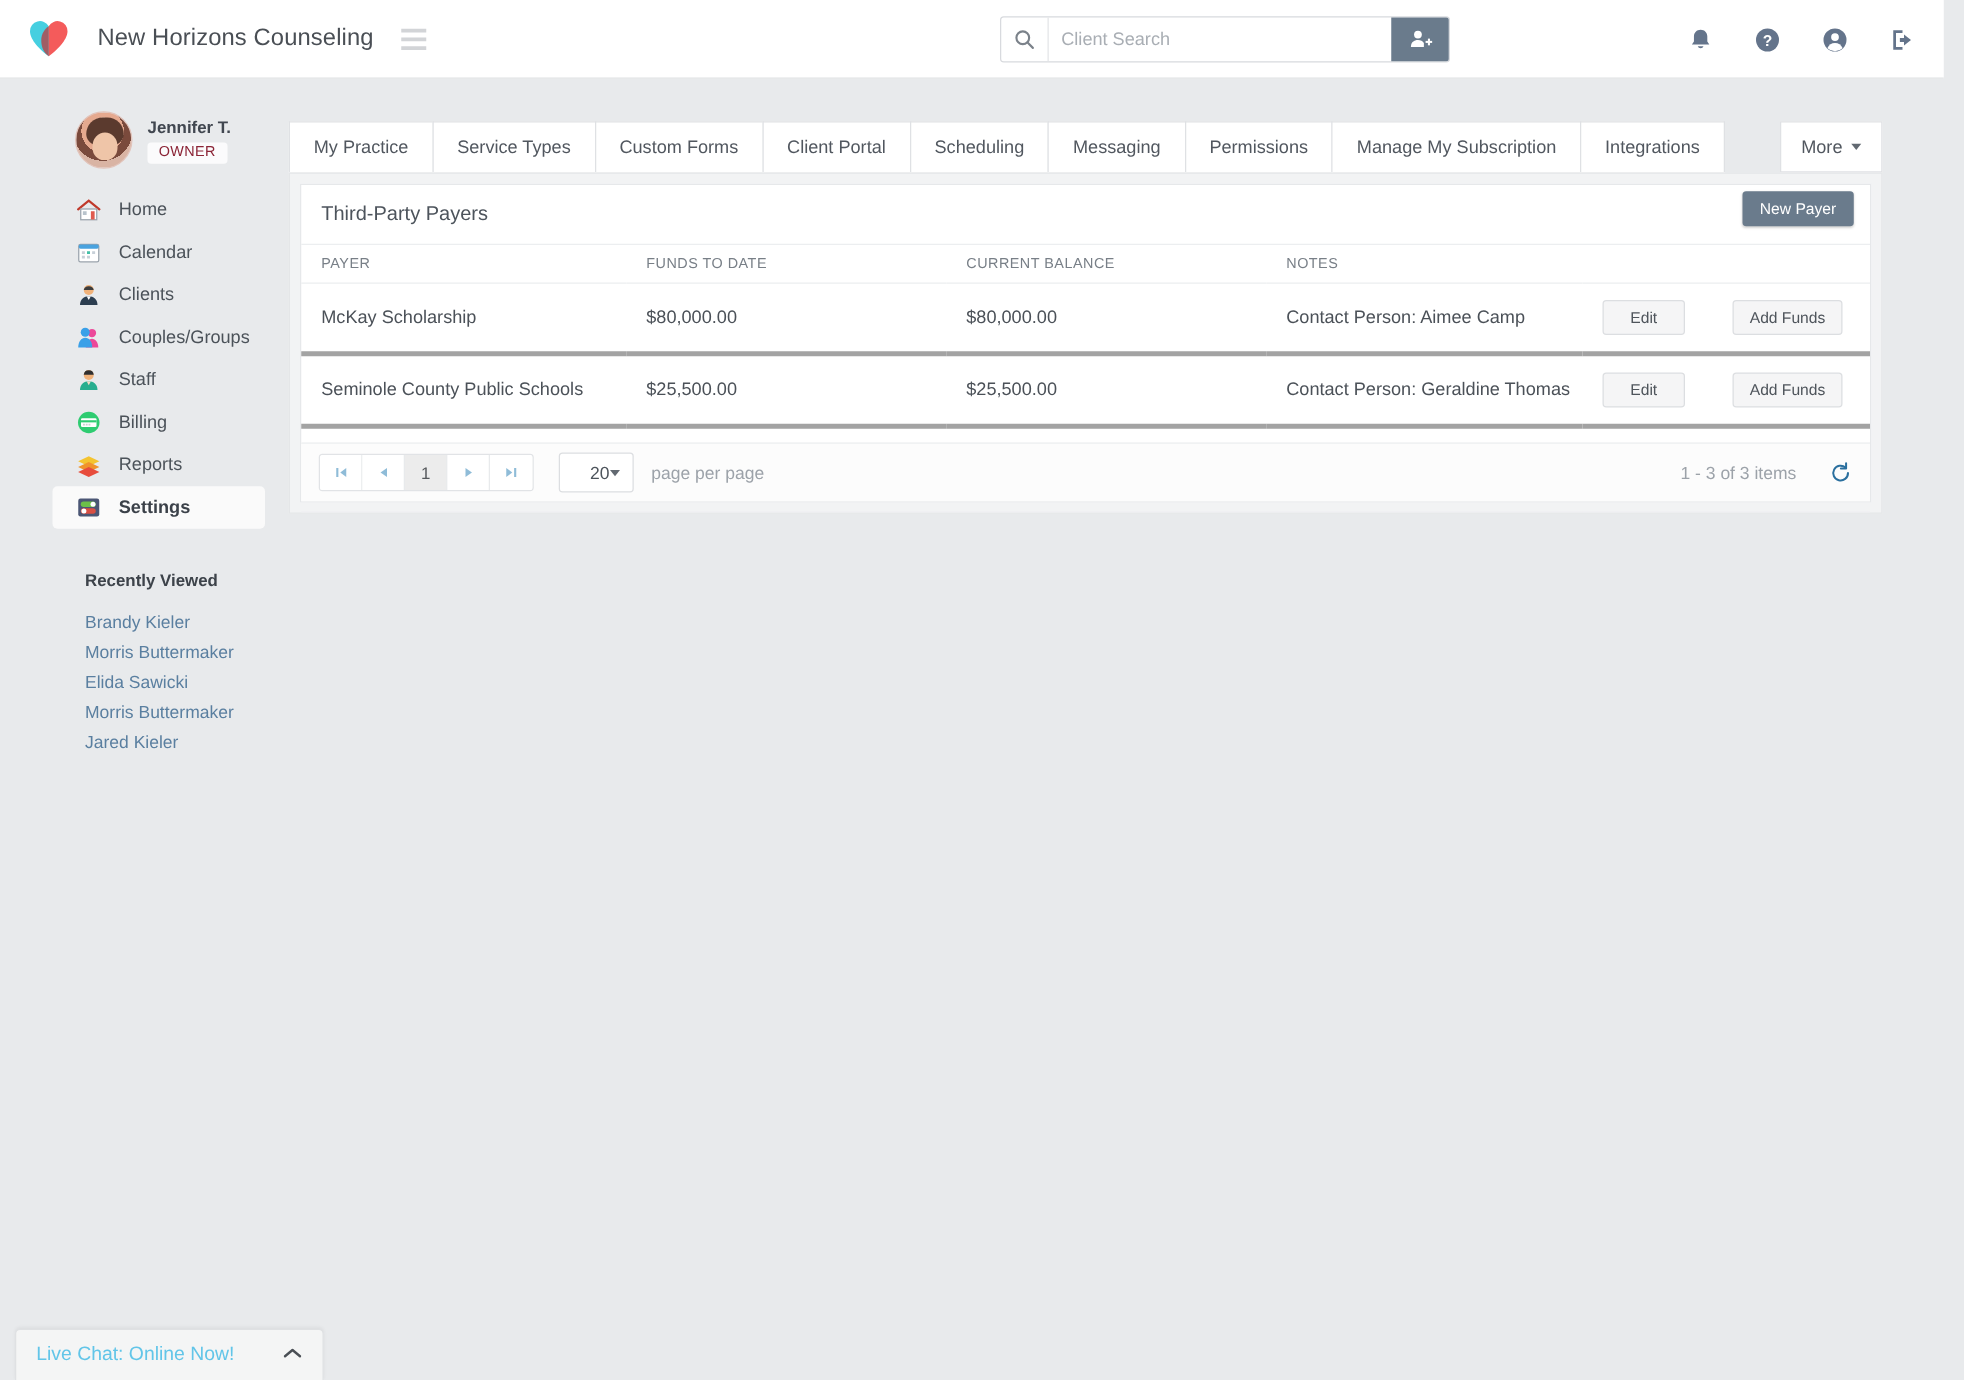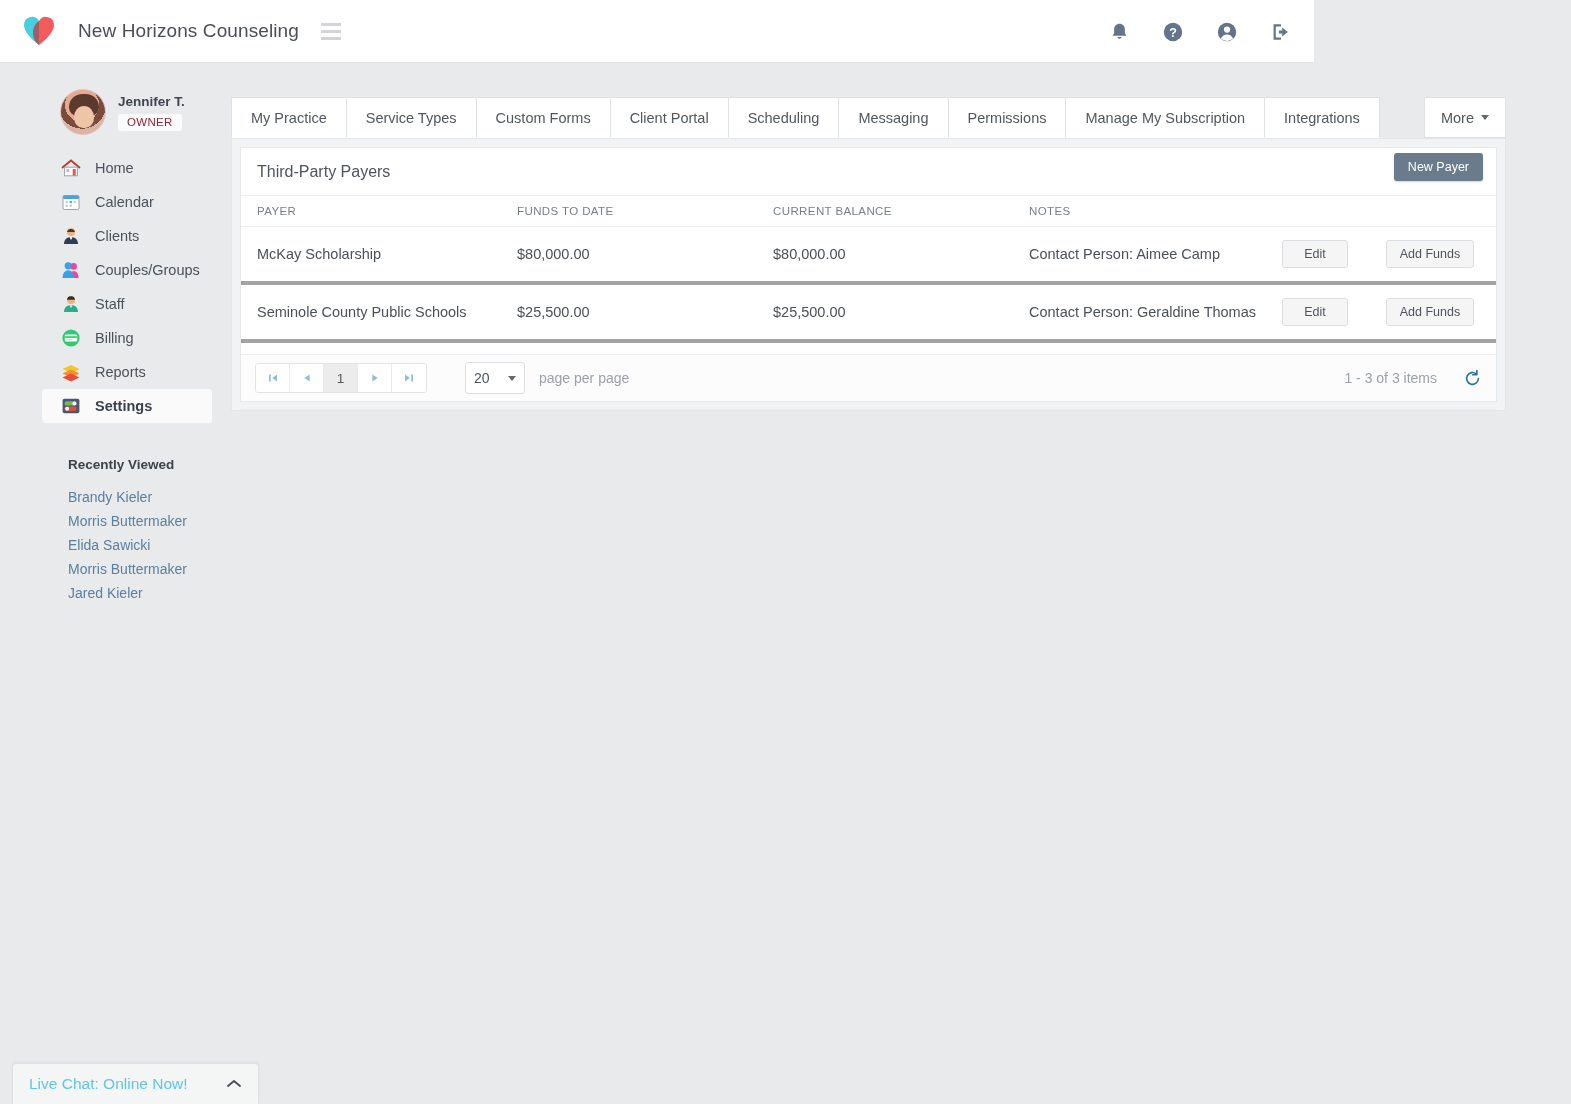--- a/index.html
+++ b/index.html
@@ -7,21 +7,21 @@
     margin: 0; padding: 0;
     width: 1571px; height: 1104px;
     background: #e8eaec;
     font-family: "Liberation Sans", sans-serif;
     overflow: hidden;
   }
 
   
   .topbar {
     position: absolute; top: 0; left: 0;
-    width: 1314px; height: 63px;
+    width: 1555px; height: 63px;
     background: #ffffff;
     border-bottom: 1px solid #e0e2e4;
     display: flex; align-items: center;
   }
   .brand-logo { margin-left: 22px; width: 34px; height: 34px; position: relative; }
   .brand-title {
     margin-left: 22px; font-size: 19px; color: #4a4f55; font-weight: normal;
     letter-spacing: .1px;
   }
   .hamburger { margin-left: 22px; display: flex; flex-direction: column; gap: 4px; cursor: pointer; }
@@ -165,24 +165,24 @@
     background: #fcfcfc; border-top: 1px solid #eceef0;
   }
   .pgroup { display: flex; border: 1px solid #e1e3e6; border-radius: 3px; overflow: hidden; height: 30px; }
   .pbtn {
     width: 34px; display: flex; align-items: center; justify-content: center;
     border-right: 1px solid #e8eaec; background: #fff; cursor: pointer;
   }
   .pbtn:last-child { border-right: 0; }
   .pbtn.current { background: #ececec; color: #56595d; font-size: 13.5px; }
   .pp-select {
-    margin-left: 38px; height: 32px; width: 60px;
+    margin-left: 20px; height: 32px; width: 60px;
     border: 1px solid #dcdee1; border-radius: 3px; background: #fff;
     display: flex; align-items: center; justify-content: space-between;
-    padding: 0 8px; font-size: 14px; color: #4d545c; cursor: pointer;
+    padding: 0 24px; font-size: 14px; color: #4d545c; cursor: pointer;
   }
   .pp-label { margin-left: 14px; font-size: 14px; color: #9ca2a9; }
   .pg-right { margin-left: auto; display: flex; align-items: center; gap: 26px; }
   .pg-count { font-size: 14px; color: #9ca2a9; }
 
   
   .livechat {
     position: absolute; left: 12px; bottom: 0; width: 247px; height: 41px;
     background: #f4f5f5; border: 1px solid #dfe1e3; border-bottom: 0;
     border-radius: 4px 4px 0 0;
@@ -204,20 +204,37 @@
       <path d="M17 7 L17 31 C13 28 11 24 11 18 C11 13 14 9 17 7 Z" fill="#b04a4f" opacity=".85"></path>
     </svg>
   </div>
   <div class="brand-title">New Horizons Counseling</div>
   <div class="hamburger">
     <i></i>
       <i></i>
       <i></i>
   </div>
 
+  <div class="search-wrap">
+    <div class="search-icon-box">
+      <svg width="17" height="17" viewBox="0 0 20 20">
+        <circle cx="8.5" cy="8.5" r="6" fill="none" stroke="#7b828a" stroke-width="2"></circle>
+        <line x1="13" y1="13" x2="18" y2="18" stroke="#7b828a" stroke-width="2" stroke-linecap="round"></line>
+      </svg>
+    </div>
+    <input class="search-input" type="text" placeholder="Client Search" style="">
+    <button class="add-client-btn">
+      <svg width="19" height="19" viewBox="0 0 22 22">
+        <circle cx="8.5" cy="6.5" r="3.6" fill="#ffffff"></circle>
+        <path d="M2 18 C2 13.5 5 11.6 8.5 11.6 C11 11.6 13 12.6 14 14.3 L14 18 Z" fill="#ffffff"></path>
+        <rect x="15.6" y="12.4" width="6.2" height="1.9" fill="#ffffff"></rect>
+        <rect x="17.75" y="10.3" width="1.9" height="6.2" fill="#ffffff"></rect>
+      </svg>
+    </button>
+  </div>
 
   <div class="topbar-icons">
     <span class="ticon">
       <svg width="21" height="22" viewBox="0 0 22 22">
         <path d="M11 2.4 C7.7 2.4 5.4 4.8 5.4 8 v4.2 l-1.7 2.6 h14.6 l-1.7 -2.6 V8 C16.6 4.8 14.3 2.4 11 2.4 Z" fill="#64748b"></path>
         <path d="M8.6 16.2 a2.5 2.5 0 0 0 4.8 0 Z" fill="#64748b"></path>
       </svg>
     </span>
     <span class="ticon">
       <svg width="22" height="22" viewBox="0 0 22 22">

